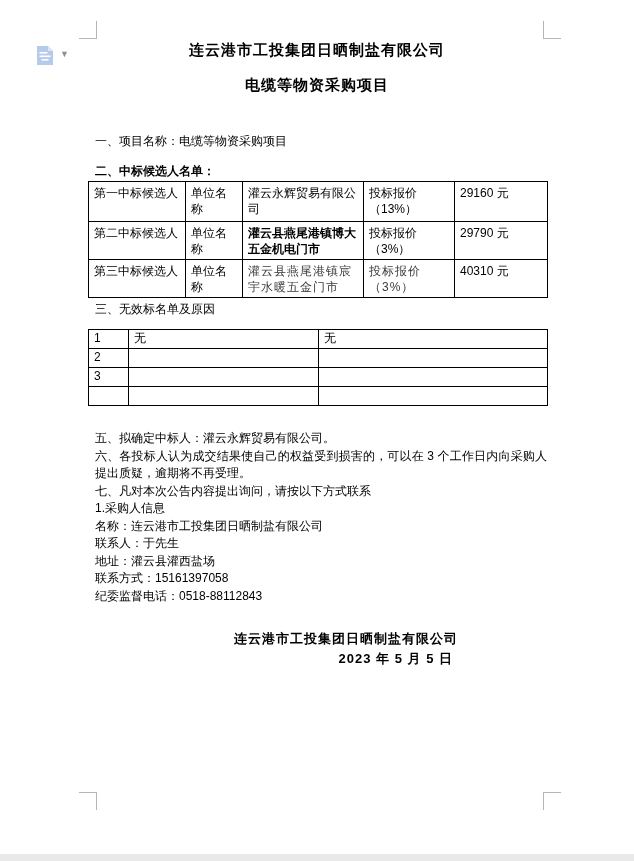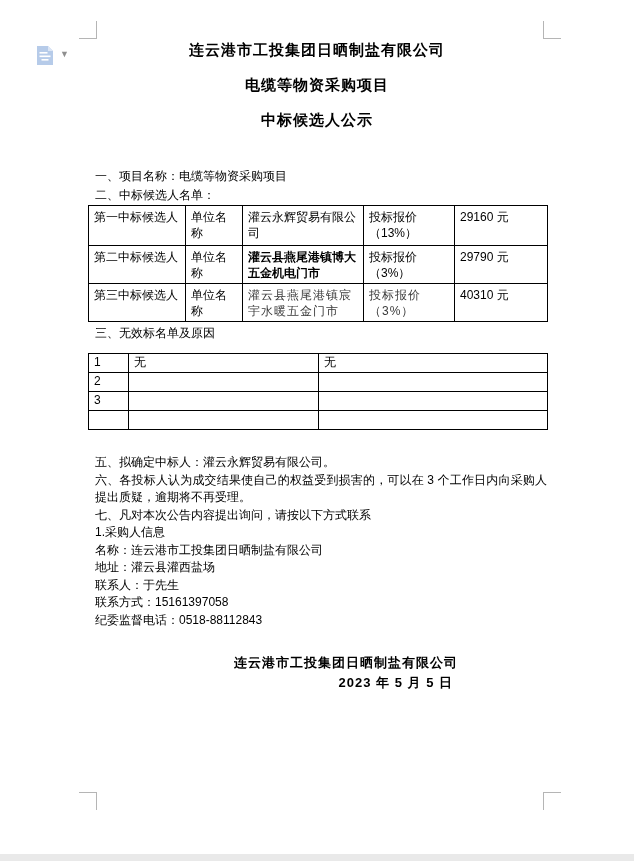--- a/index.html
+++ b/index.html
@@ -22,21 +22,21 @@
   
   .paste-btn { position: absolute; left: 36px; top: 45px; display: flex; align-items: flex-start; cursor: pointer; }
   .paste-btn .arrow { color: #8f8f8f; font-size: 9px; margin-left: 6px; margin-top: 5px; line-height: 9px; }
 
   .titles { padding-top: 42px; text-align: center; font-weight: bold; font-size: 15px; }
   .titles .t { line-height: 16px; margin-bottom: 19px; letter-spacing: 1px; }
 
   .content { padding-left: 88px; padding-right: 87px; font-size: 12px; }
   .sec { padding-left: 7px; line-height: 16px; }
   .sec-1 { margin-top: 40px; }
-  .sec-2 { margin-top: 3px; }
+  .sec-2 { margin-top: 14px; font-weight: bold; }
   .sec-3 { margin-top: 3px; }
 
   table { border-collapse: collapse; table-layout: fixed; width: 459px; font-size: 12px; }
   td { border: 1px solid #000; vertical-align: top; padding: 3px 4px 2px 5px; line-height: 16px; overflow: hidden; }
   .tbl-candidates { margin-top: 2px; }
   .tbl-candidates tr.r1 td { height: 40px; }
   .tbl-candidates tr.r2 td, .tbl-candidates tr.r3 td { height: 38px; }
   .tbl-candidates tr.r2 .company { font-weight: bold; }
   .tbl-candidates tr.r3 .company,
   .tbl-candidates tr.r3 .price-label { color: #3a3a3a; letter-spacing: 1px; }
@@ -71,21 +71,20 @@
         <rect x="3.5" y="10.5" width="11" height="1.6" fill="#ffffff"></rect>
         <rect x="5.5" y="14" width="7" height="1.6" fill="#ffffff"></rect>
       </svg>
     </span>
     <span class="arrow">▼</span>
   </div>
 
   <div class="titles">
     <div class="t">连云港市工投集团日晒制盐有限公司</div>
     <div class="t">电缆等物资采购项目</div>
-    <div class="t">中标候选人公示</div>
   </div>
 
   <div class="content">
 
     <div class="sec sec-1">一、项目名称：电缆等物资采购项目</div>
     <div class="sec sec-2">二、中标候选人名单：</div>
 
     <table class="tbl-candidates">
       <colgroup>
           <col style="width:97px">
@@ -150,22 +149,22 @@
       </tr>
     </tbody>
       </table>
 
     <div class="paras">
       <p>五、拟确定中标人：灌云永辉贸易有限公司。</p>
       <p>六、各投标人认为成交结果使自己的权益受到损害的，可以在 3 个工作日内向采购人提出质疑，逾期将不再受理。</p>
       <p>七、凡对本次公告内容提出询问，请按以下方式联系</p>
       <p>1.采购人信息</p>
       <p>名称：连云港市工投集团日晒制盐有限公司</p>
+      <p>联系人：于先生</p>
       <p>地址：灌云县灌西盐场</p>
-      <p>联系人：于先生</p>
       <p>联系方式：15161397058</p>
       <p>纪委监督电话：0518-88112843</p>
     </div>
 
     <div class="signature">
       <div>连云港市工投集团日晒制盐有限公司</div>
       <div class="date">2023 年 5 月 5 日</div>
     </div>
 
   </div>

